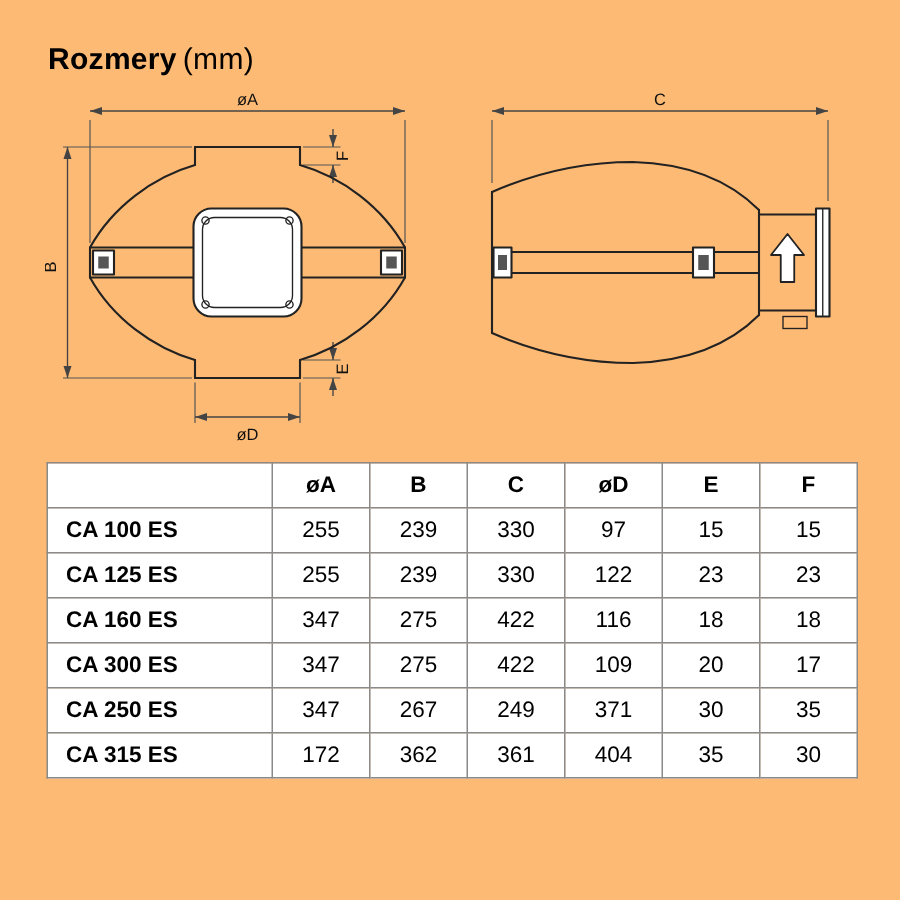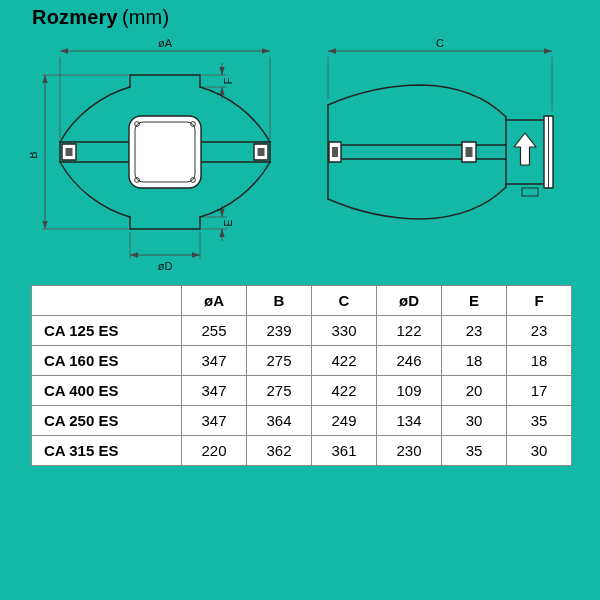--- a/index.html
+++ b/index.html
@@ -1,18 +1,18 @@
 <!DOCTYPE html>
 <html><head>
 <meta charset="utf-8">
 <style>
   html,body { margin:0; padding:0; background:#fff; }
   .page {
-    width:600px; height:600px; background:#14b8a6; box-sizing:border-box;
-    padding:4px 28px 0 30px; font-family:"Liberation Sans", sans-serif; color:#000;
+    width:600px; height:600px; background:#fdba74; box-sizing:border-box;
+    padding:27px 28px 0 30px; font-family:"Liberation Sans", sans-serif; color:#000;
     position:relative; overflow:hidden;
   }
   .title { font-size:20px; margin:2px 0 8px 2px; font-weight:normal; letter-spacing:0.2px; }
   .title .t-bold { font-weight:bold; }
   .title .t-unit { font-weight:normal; margin-left:4px; }
 
   .drawings { display:flex; gap:22px; align-items:flex-start; margin-top:2px; }
   .drawing { flex:0 0 auto; }
 
   svg text { font-family:"Liberation Sans", sans-serif; font-size:11px; fill:#111; }
@@ -179,60 +179,69 @@
         <th>øA</th>
         <th>B</th>
         <th>C</th>
         <th>øD</th>
         <th>E</th>
         <th>F</th>
       </tr>
     </thead>
     <tbody>
       <tr>
+        <td class="model">CA 100 ES</td>
+        <td>255</td>
+        <td>239</td>
+        <td>330</td>
+        <td>97</td>
+        <td>15</td>
+        <td>15</td>
+      </tr>
+      <tr>
         <td class="model">CA 125 ES</td>
         <td>255</td>
         <td>239</td>
         <td>330</td>
         <td>122</td>
         <td>23</td>
         <td>23</td>
       </tr>
       <tr>
         <td class="model">CA 160 ES</td>
         <td>347</td>
         <td>275</td>
         <td>422</td>
-        <td>246</td>
+        <td>116</td>
         <td>18</td>
         <td>18</td>
       </tr>
       <tr>
-        <td class="model">CA 400 ES</td>
+        <td class="model">CA 300 ES</td>
         <td>347</td>
         <td>275</td>
         <td>422</td>
         <td>109</td>
         <td>20</td>
         <td>17</td>
       </tr>
       <tr>
         <td class="model">CA 250 ES</td>
         <td>347</td>
-        <td>364</td>
+        <td>267</td>
         <td>249</td>
-        <td>134</td>
+        <td>371</td>
         <td>30</td>
         <td>35</td>
       </tr>
       <tr>
         <td class="model">CA 315 ES</td>
-        <td>220</td>
+        <td>172</td>
         <td>362</td>
         <td>361</td>
-        <td>230</td>
+        <td>404</td>
         <td>35</td>
         <td>30</td>
       </tr>
     </tbody>
   </table>
 
 </div>
 
 </body></html>

